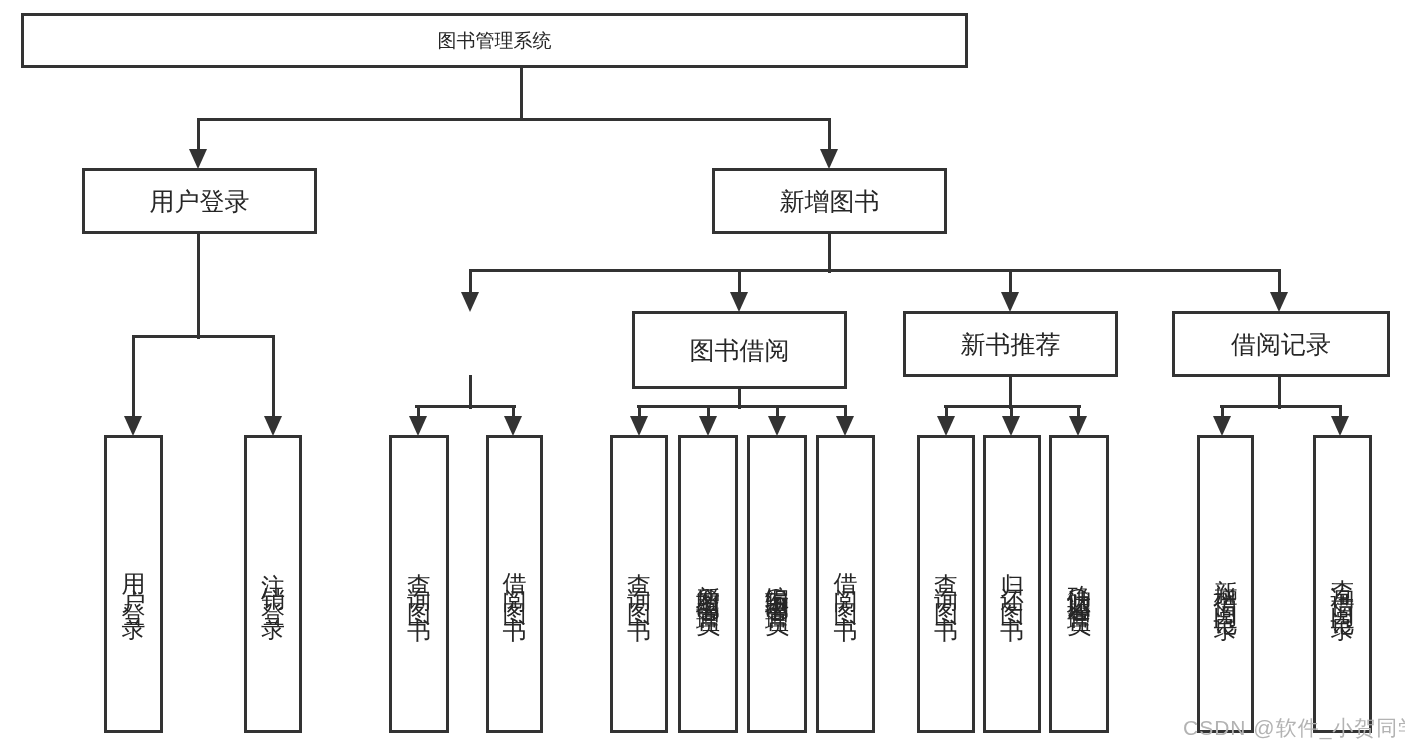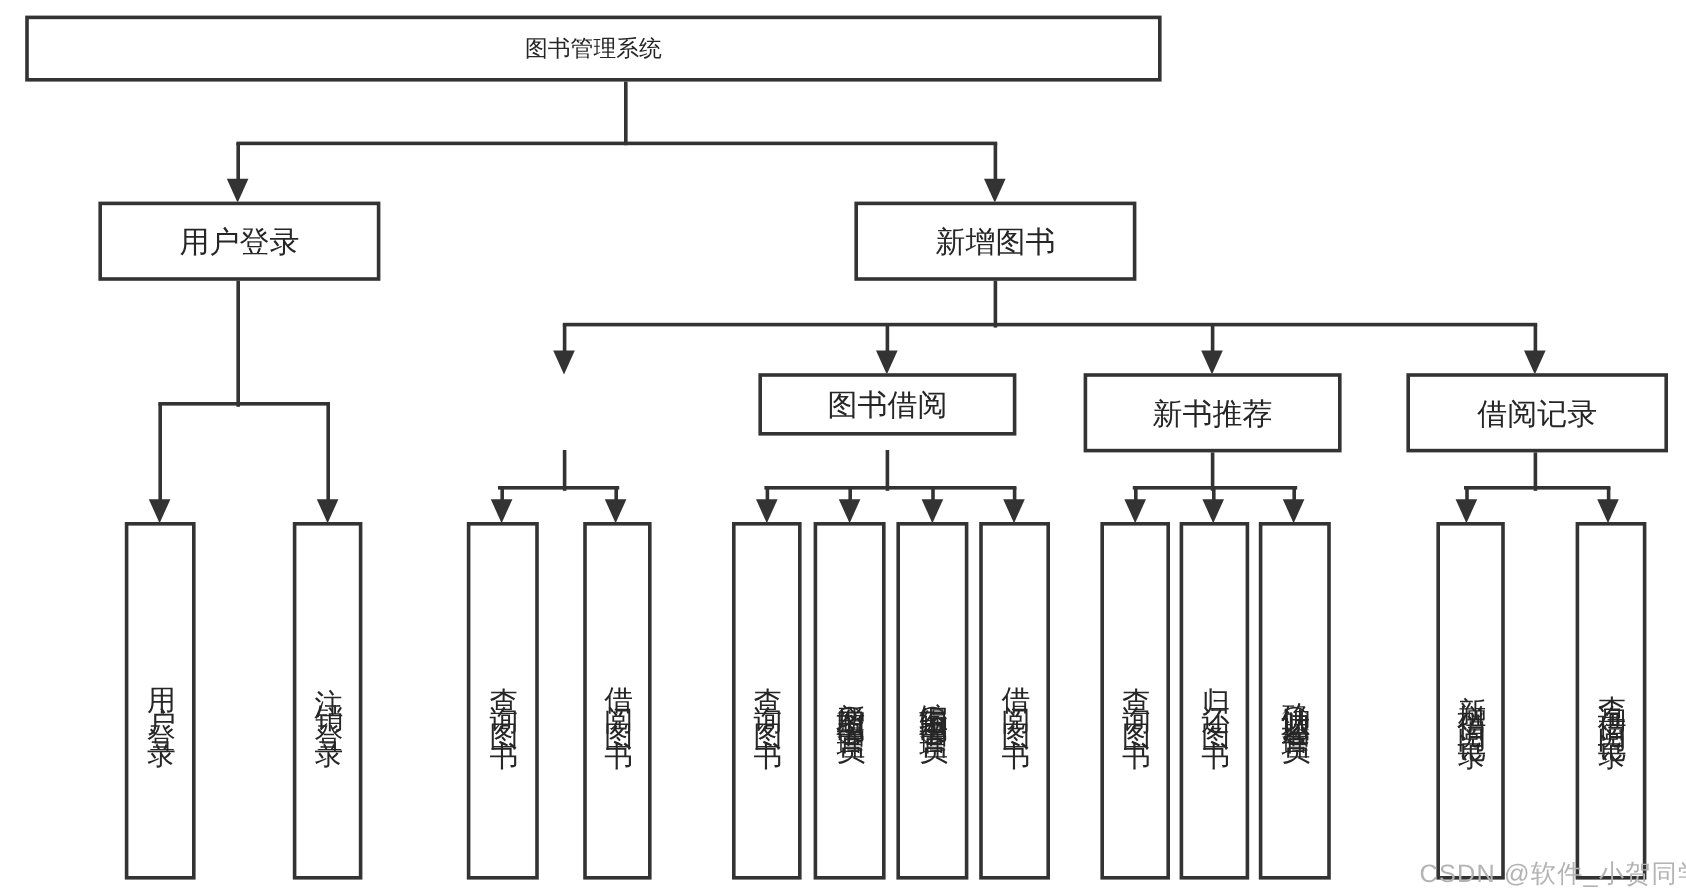--- a/index.html
+++ b/index.html
@@ -29,21 +29,21 @@
     font-size:25px;
     color:var(--text);
     z-index:2;
   }
   .box span{white-space:nowrap;}
   
   .pos-root{left:21px;top:13px;width:947px;height:55px;font-size:19px;}
   .pos-user-login{left:82px;top:168px;width:235px;height:66px;}
   .pos-book-mgmt{left:712px;top:168px;width:235px;height:66px;}
   .pos-new-book{left:363px;top:311px;width:215px;height:66px;}
-  .pos-book-borrow{left:632px;top:311px;width:215px;height:52px;}
+  .pos-book-borrow{left:632px;top:311px;width:215px;height:78px;}
   .pos-current-borrow{left:903px;top:311px;width:215px;height:66px;}
   .pos-borrow-records{left:1172px;top:311px;width:218px;height:66px;}
   
   .leaf{
     top:435px;height:298px;
     writing-mode:vertical-lr;
     font-size:24px;
   }
   .leaf span{white-space:nowrap;}
   .vt4 span{letter-spacing:15px;}

